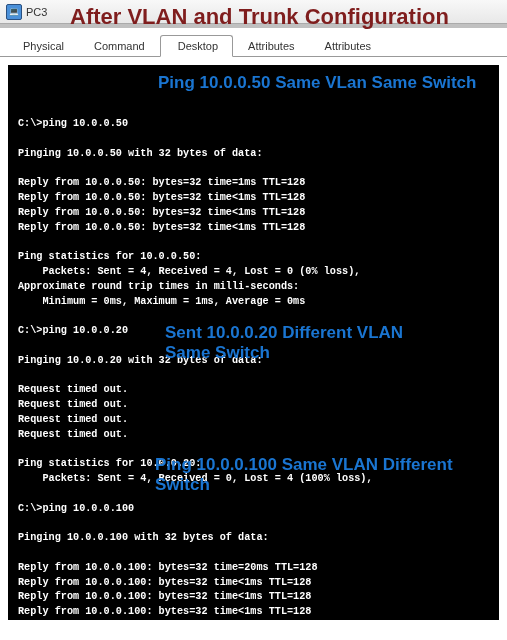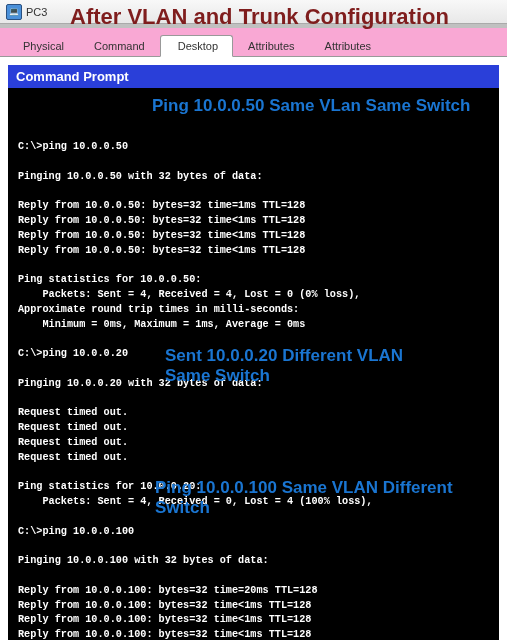--- a/index.html
+++ b/index.html
@@ -39,21 +39,21 @@
     top: 4px;
     left: 70px;
     color: #7f1d1d;
     font-weight: 700;
     font-size: 22px;
     z-index: 10;
     pointer-events: none;
   }
   .tabs {
     display: flex;
-    background: #f9a8d4;
+    background: #ffffff;
     border-bottom: 1px solid #999;
     padding: 6px 8px 0 8px;
     gap: 0;
     margin-top: 4px;
     font-size: 11px;
   }
   .tab {
     padding: 4px 14px;
     color: #333;
     cursor: pointer;
@@ -125,21 +125,20 @@
 
 <div class="tabs">
   <div class="tab">Physical</div>
   <div class="tab">Command</div>
   <div class="tab active">Desktop</div>
   <div class="tab">Attributes</div>
   <div class="tab">Attributes</div>
 </div>
 
 <div class="workspace">
-  <div class="cmd-header">Command Prompt</div>
   <div class="terminal">
     <div class="terminal-content"><span>
 C:\&gt;ping 10.0.0.50
 
 Pinging 10.0.0.50 with 32 bytes of data:
 
 Reply from 10.0.0.50: bytes=32 time=1ms TTL=128
 Reply from 10.0.0.50: bytes=32 time&lt;1ms TTL=128
 Reply from 10.0.0.50: bytes=32 time&lt;1ms TTL=128
 Reply from 10.0.0.50: bytes=32 time&lt;1ms TTL=128
@@ -170,17 +169,17 @@
 Reply from 10.0.0.100: bytes=32 time&lt;1ms TTL=128
 Reply from 10.0.0.100: bytes=32 time&lt;1ms TTL=128
 
 Ping statistics for 10.0.0.100:
     Packets: Sent = 4, Received = 4, Lost = 0 (0% loss),
 Approximate round trip times in milli-seconds:
     Minimum = 0ms, Maximum = 20ms, Average = 5ms
 
 C:\&gt;</span></div>
 
-    <div class="annot" style="top:6px; left:142px; width:340px;">Ping 10.0.0.50 Same VLan Same Switch</div>
+    <div class="annot" style="top:6px; left:148px; width:340px;">Ping 10.0.0.50 Same VLan Same Switch</div>
     <div class="annot" style="top:256px; left:155px; width:280px;">Sent 10.0.0.20 Different VLAN Same Switch</div>
     <div class="annot" style="top:388px; left:145px; width:300px;">Ping 10.0.0.100 Same VLAN Different Switch</div>
   </div>
 </div>
 
 </body></html>

